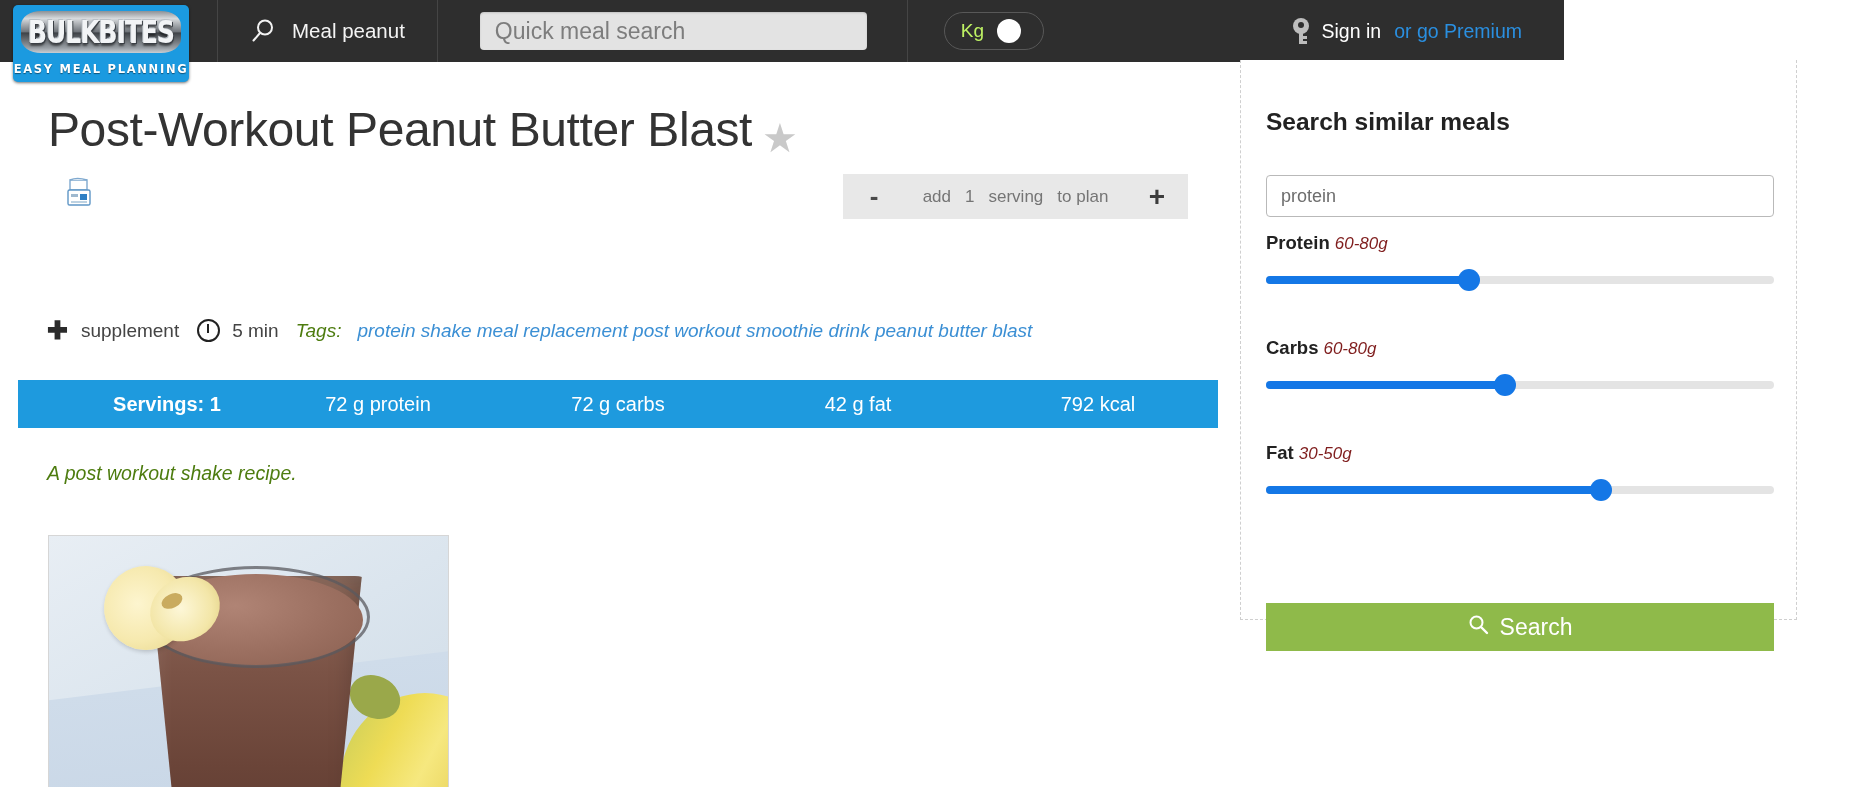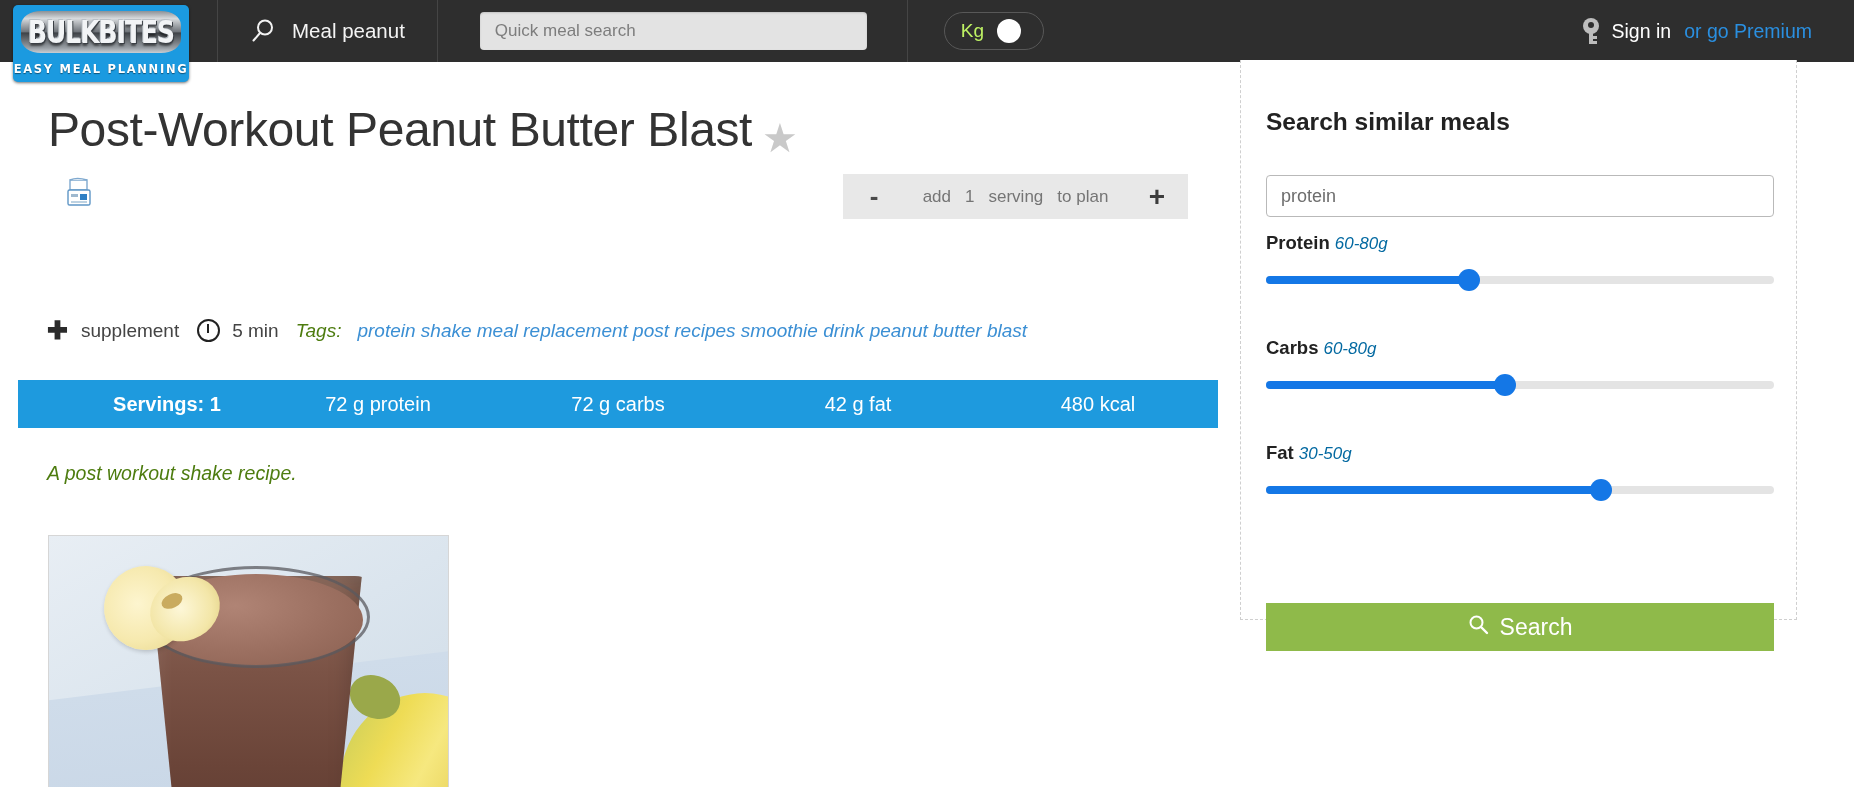--- a/index.html
+++ b/index.html
@@ -7,21 +7,21 @@
     margin: 0; padding: 0;
     width: 1854px; height: 787px;
     background: #ffffff;
     font-family: "Liberation Sans", sans-serif;
     overflow: hidden;
   }
   #page { position: relative; width: 1854px; height: 787px; background:#fff; }
 
   
   .topnav {
-    position: absolute; left: 0; top: 0; width: 1854px; height: 62px;
+    position: absolute; left: 0; top: 0; width: 1564px; height: 62px;
     background: #2e2e2e; display: flex; align-items: flex-start;
   }
   .logo-cell {
     position: relative; width: 218px; height: 62px; flex: 0 0 218px;
     border-right: 1px solid #454545;
   }
   .logo-box {
     position: absolute; left: 13px; top: 5px; width: 176px; height: 77px;
     background: #1b9ae0;
     border-radius: 5px;
@@ -58,21 +58,21 @@
     cursor: pointer; white-space: nowrap;
   }
 
   .search-cell {
     display: flex; align-items: center; padding: 0 40px 0 42px;
     height: 62px; border-right: 1px solid #454545;
   }
   .quick-search {
     width: 387px; height: 38px; border-radius: 4px;
     border: none; background: #e3e3e3; color: #777;
-    font-size: 17px; padding: 0 15px;
+    font-size: 23px; padding: 0 15px;
     font-family: "Liberation Sans", sans-serif;
     box-shadow: inset 0 1px 2px rgba(0,0,0,.15);
   }
   .quick-search::placeholder { color: #7d7d7d; }
 
   .unit-cell {
     display: flex; align-items: center; padding: 0 36px;
     height: 62px;
   }
   .unit-toggle {
@@ -252,21 +252,21 @@
     position: absolute; left: 25px; top: 115px;
     width: 508px; height: 42px;
     border: 1px solid #b9b9b9; border-radius: 4px;
     font-size: 18px; color: #6d6d6d; padding: 0 14px;
     font-family: "Liberation Sans", sans-serif; background:#fff;
   }
   .slider-group { position: absolute; left: 25px; width: 508px; }
   .sg1 { top: 172px; } .sg2 { top: 277px; } .sg3 { top: 382px; }
   .sg-label { font-size: 18.5px; color: #222; }
   .sg-label b { font-weight: 700; }
-  .sg-label i { font-style: italic; font-size: 17px; color: #0369a1; margin-left: 5px; }
+  .sg-label i { font-style: italic; font-size: 17px; color: #7f1d1d; margin-left: 5px; }
   .track {
     position: relative; margin-top: 22px;
     width: 508px; height: 8px; border-radius: 4px; background: #e4e4e4;
     cursor: pointer;
   }
   .fill { position: absolute; left: 0; top: 0; height: 8px; border-radius: 4px; background: #1477e6; }
   .knob {
     position: absolute; top: -7px; width: 22px; height: 22px; border-radius: 50%;
     background: #1477e6; transform: translateX(-11px);
   }
@@ -356,29 +356,29 @@
         </div>
         <div class="sv-plus">+</div>
       </div>
 
       <div class="meta-row">
         <span class="plus-ico">✚</span>
         <span>supplement</span>
         <span class="clock-ico"></span>
         <span>5 min</span>
         <span class="meta-tagslabel">Tags:</span>
-        <span class="tags-list">protein shake meal replacement post recipes smoothie drink peanut butter blast</span>
+        <span class="tags-list">protein shake meal replacement post workout smoothie drink peanut butter blast</span>
       </div>
 
       <div class="nutbar">
         <div class="cell first">Servings: 1</div>
         <div class="cell">72 g protein</div>
         <div class="cell">72 g carbs</div>
         <div class="cell">42 g fat</div>
-        <div class="cell">480 kcal</div>
+        <div class="cell">792 kcal</div>
       </div>
 
       <div class="descr">A post workout shake recipe.</div>
 
       <div class="photo">
         <div class="ph-bg"></div>
         <div class="ph-napkin"></div>
         <div class="ph-banana"></div>
         <div class="ph-banana2"></div>
 

